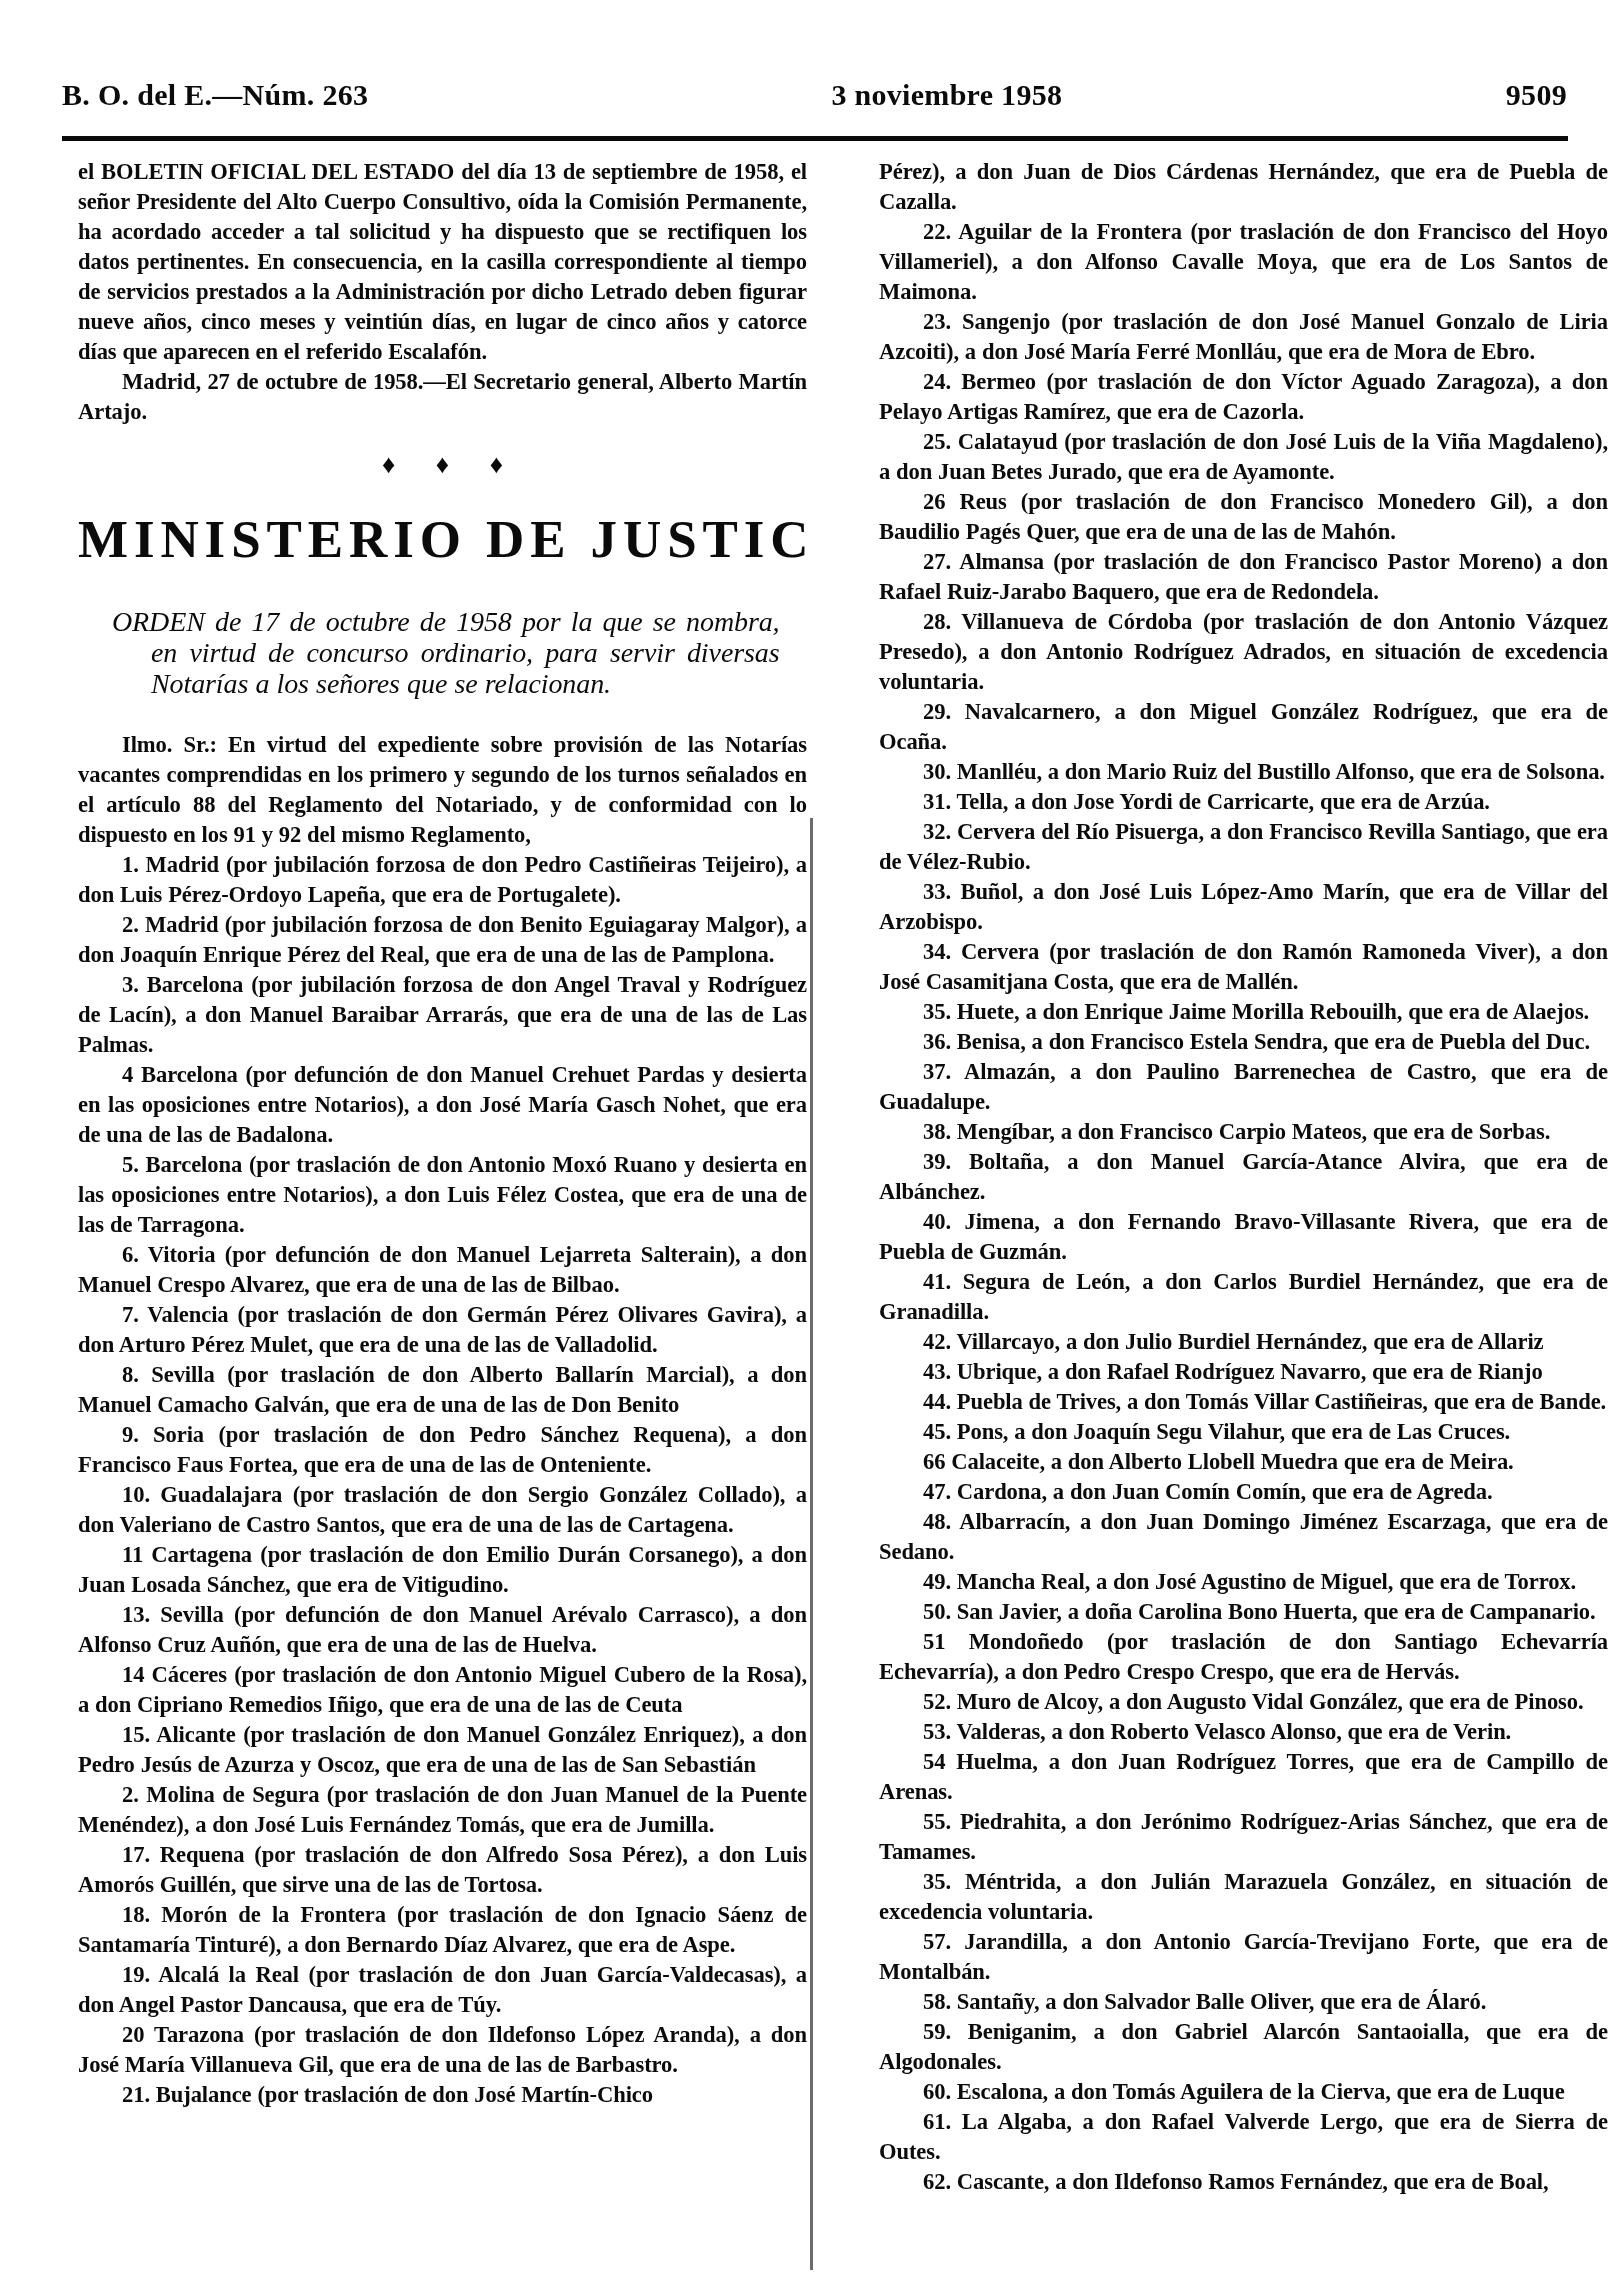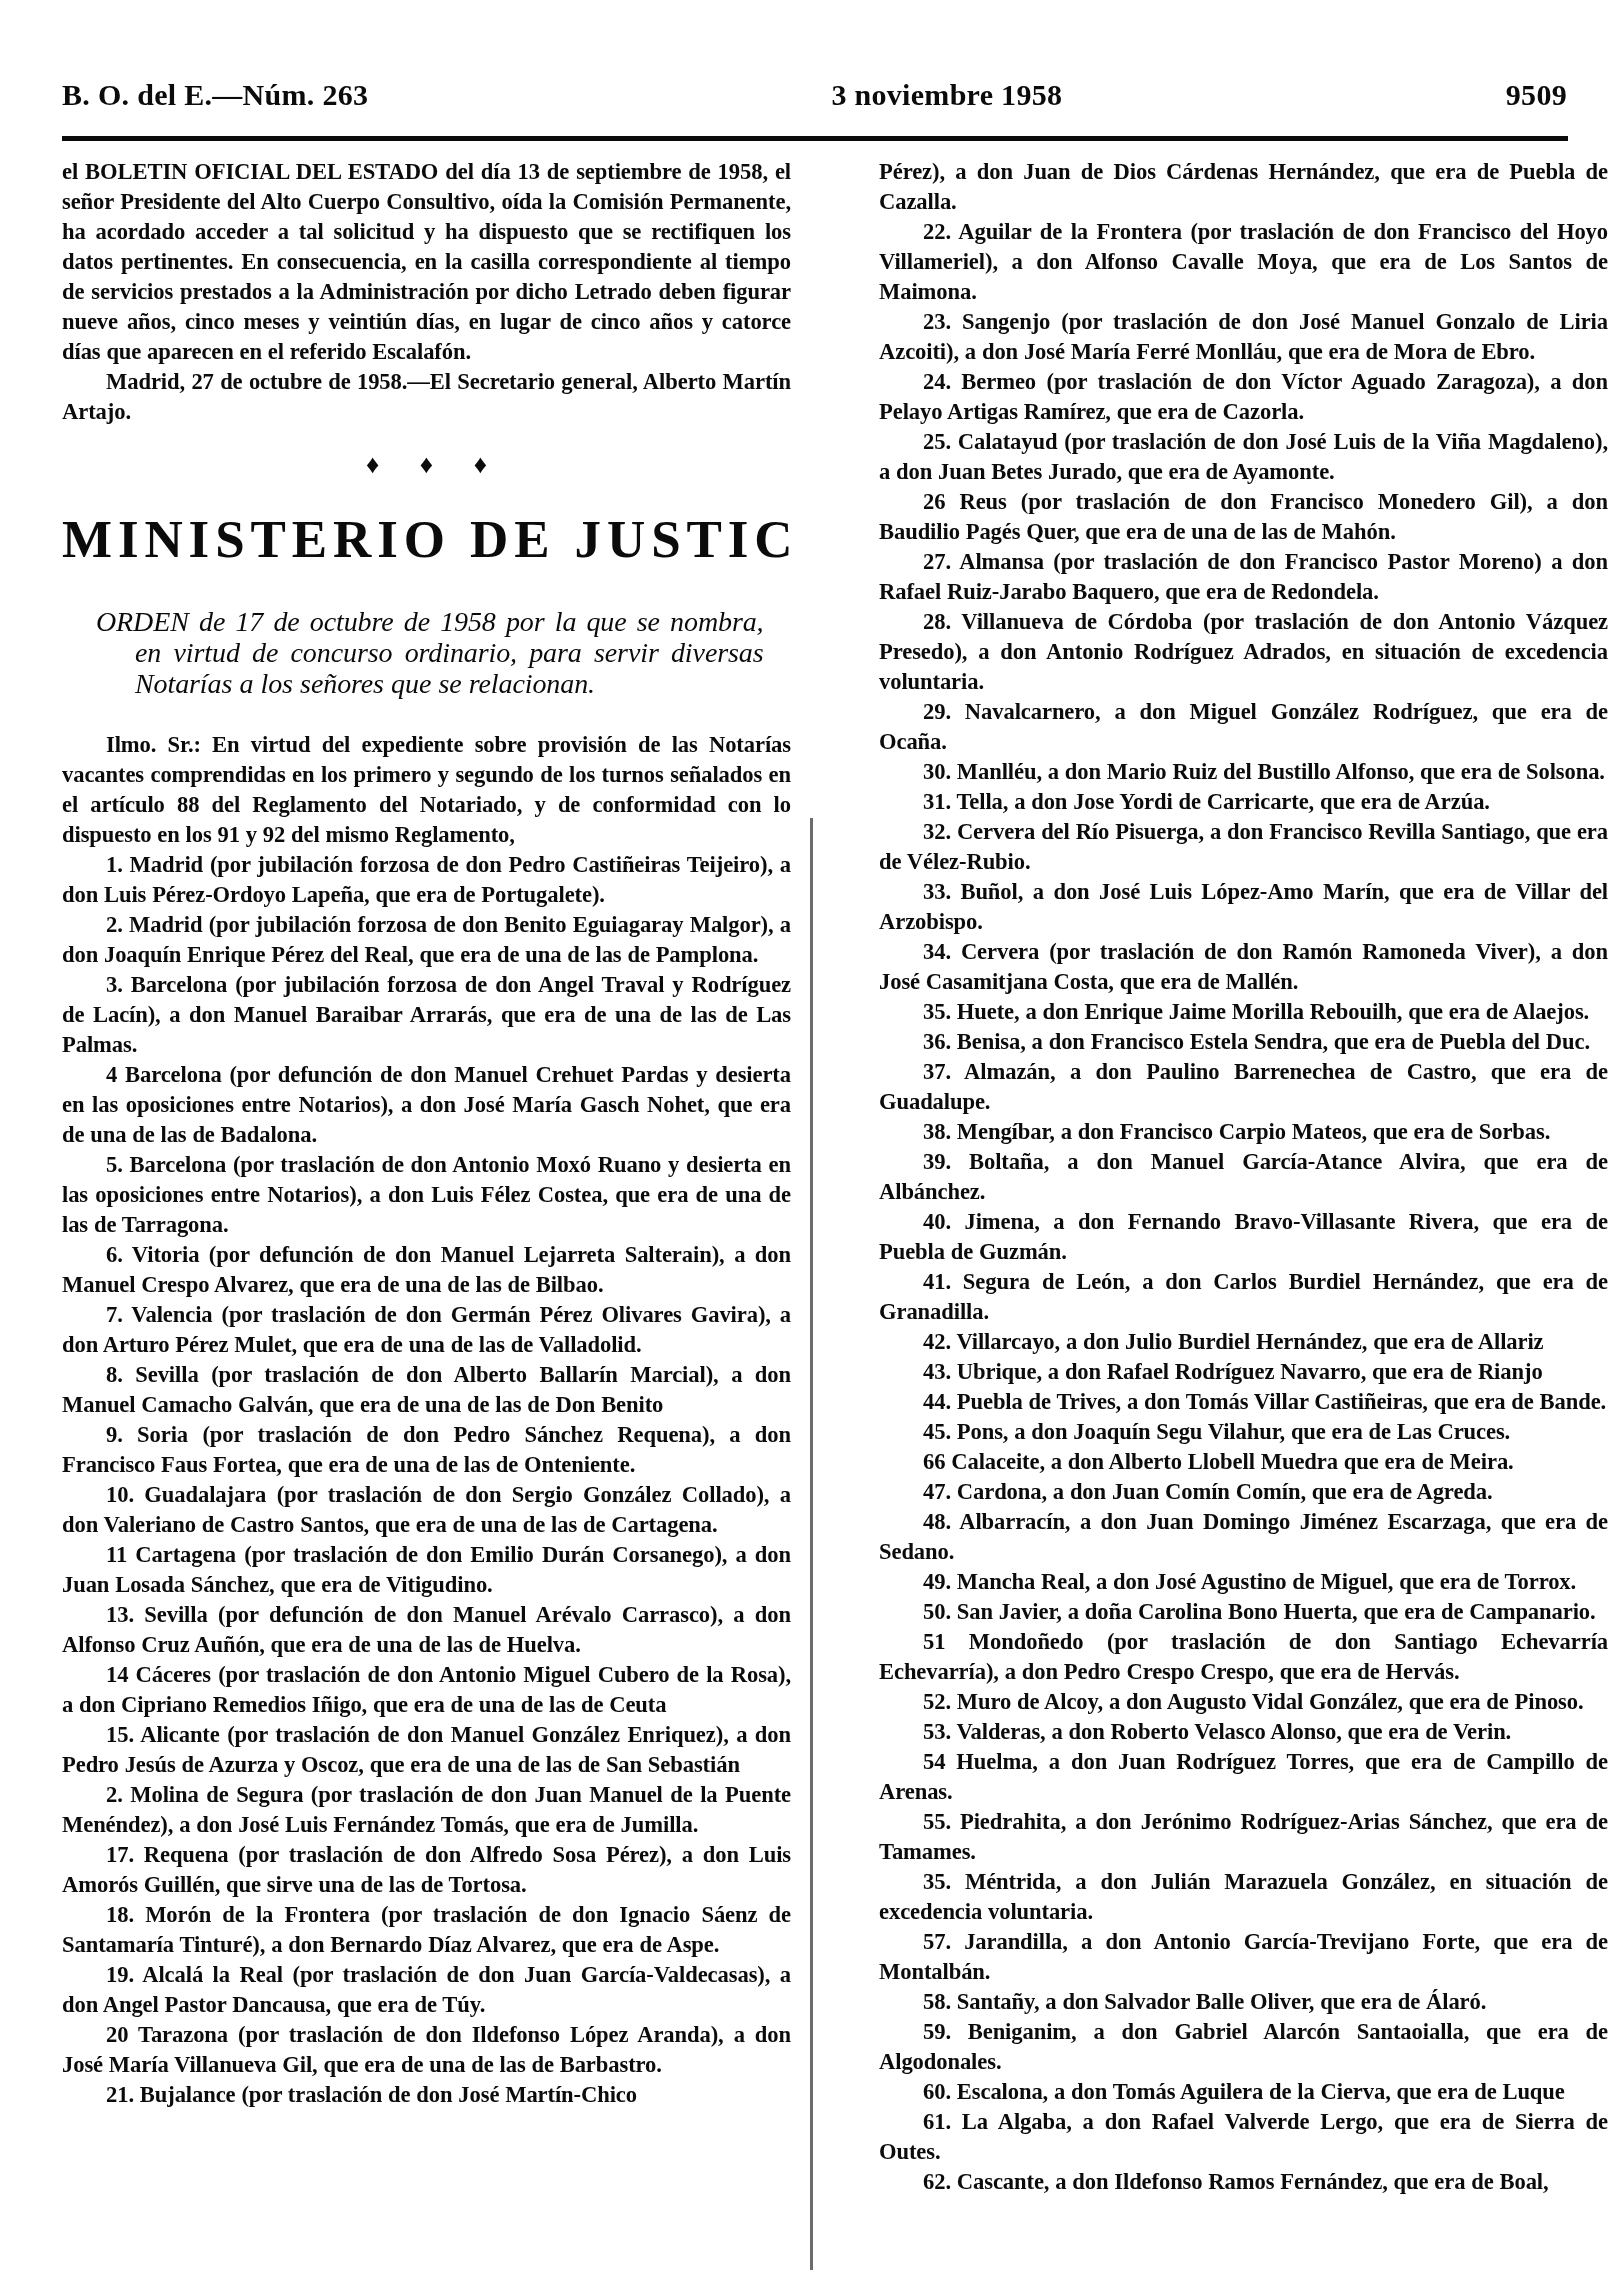--- a/index.html
+++ b/index.html
@@ -70,21 +70,21 @@
     width: 1506px;
     height: 2113px;
   }
   .col {
     position: absolute;
     top: 0;
     width: 729px;
     height: 2113px;
     overflow: hidden;
   }
-  .col-left  { left: 0; }
+  .col-left  { left: 16px; }
   .col-right { left: 777px; margin-left: 40px; }
 
   .divider {
     position: absolute;
     left: 748px;
     top: 661px;
     width: 2.6px;
     height: 1452px;
     background: #3a3a3a;
     opacity: .75;

